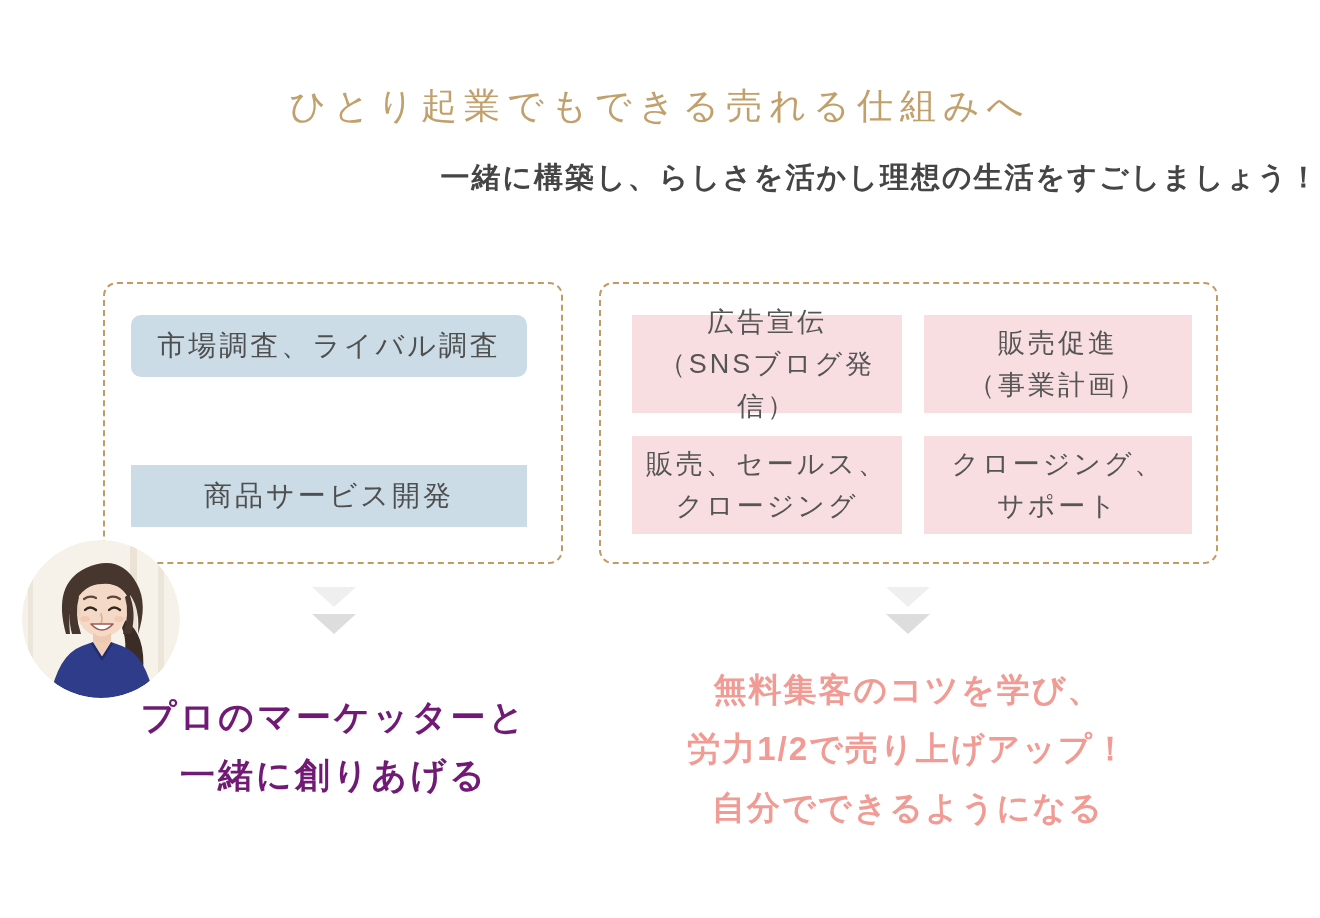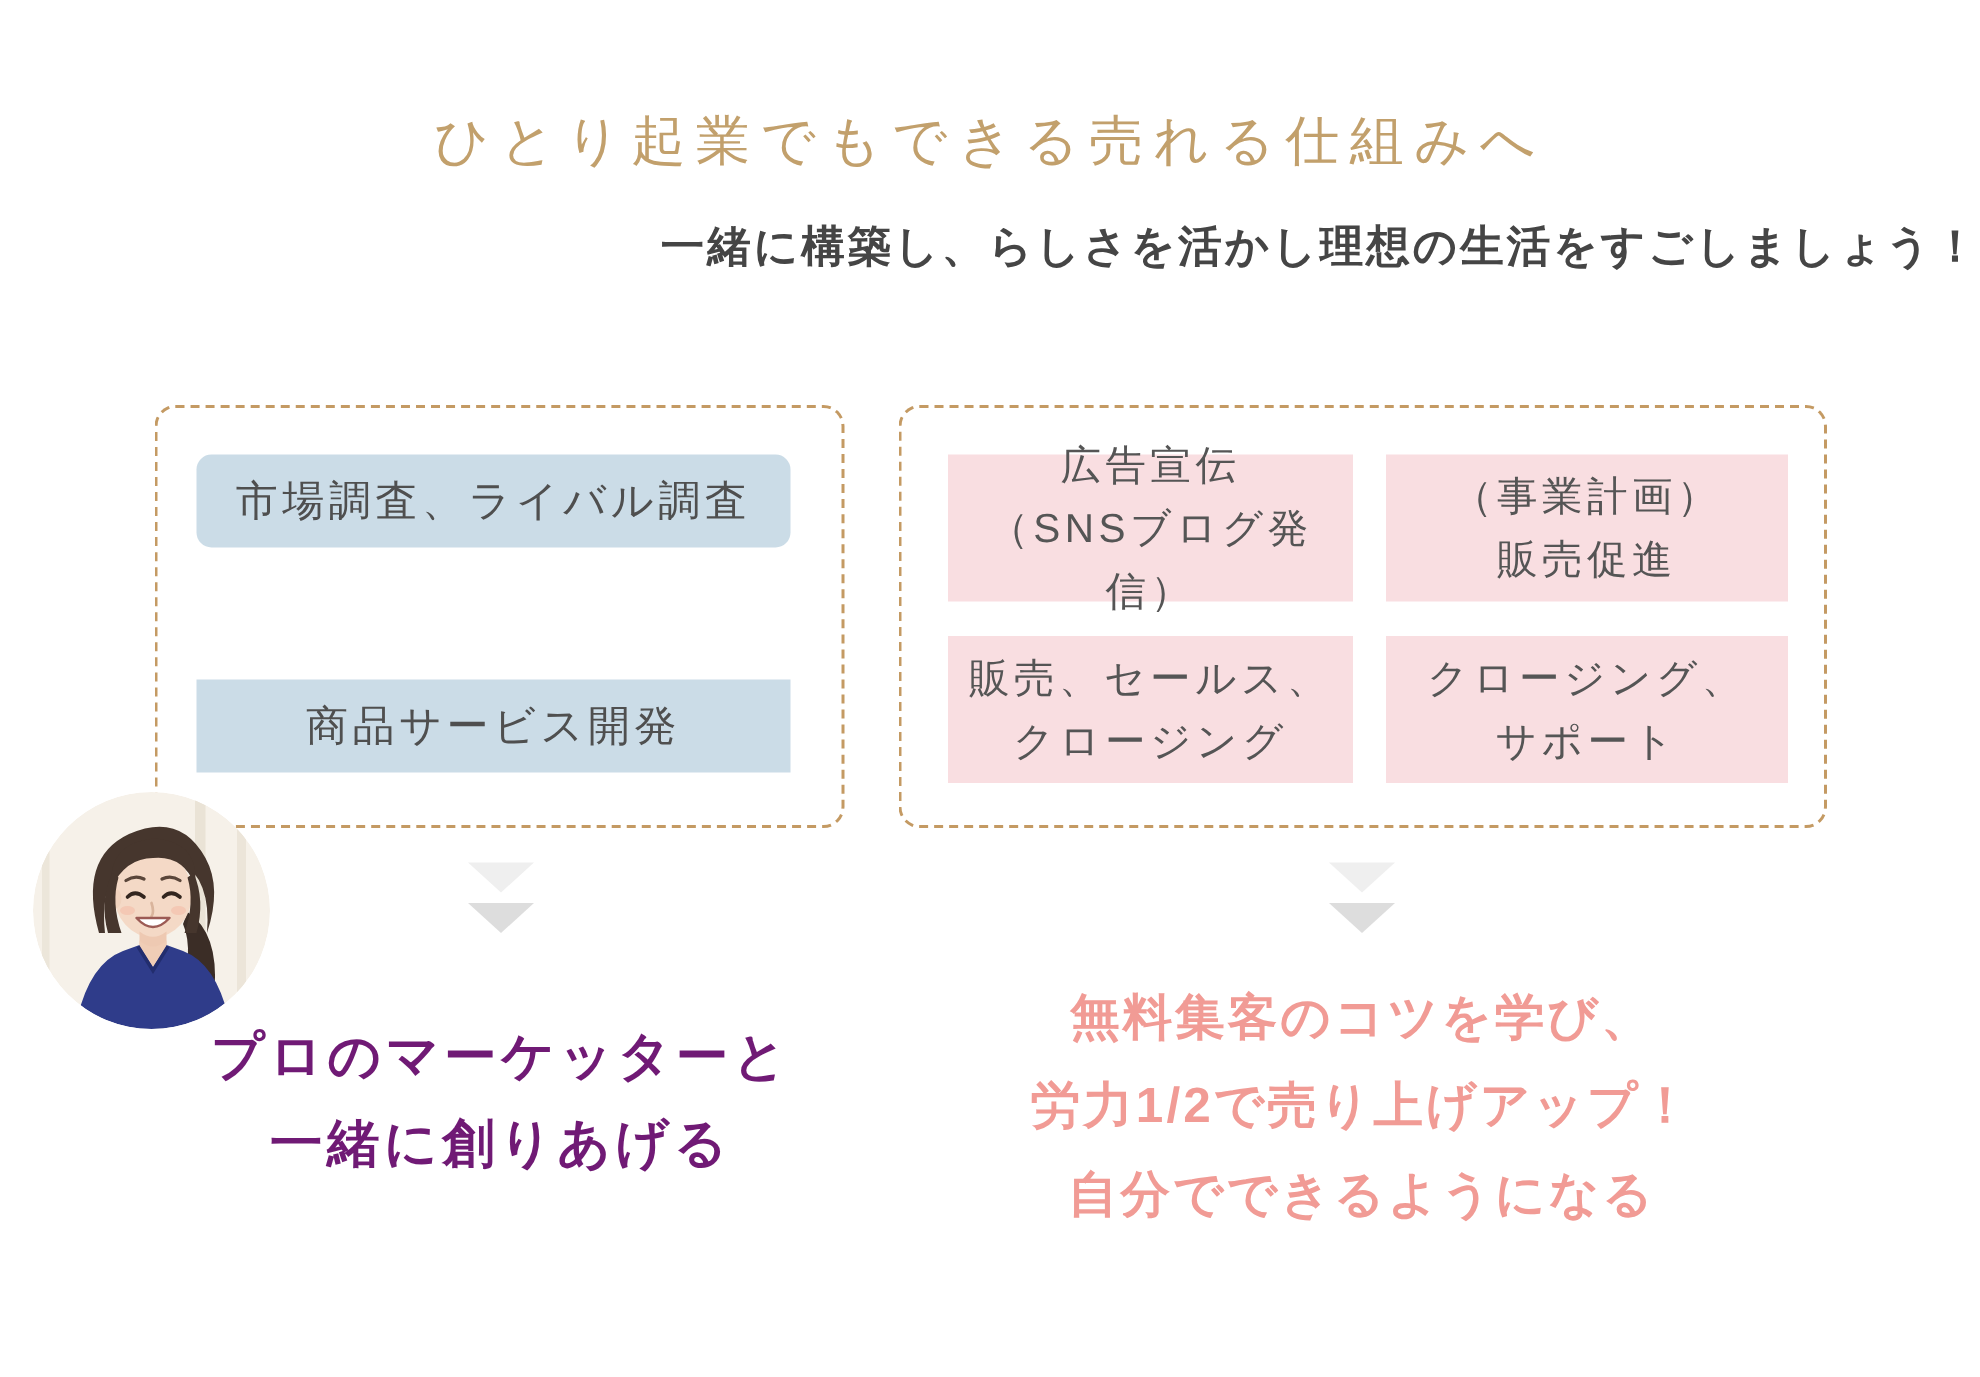--- a/index.html
+++ b/index.html
@@ -4,21 +4,21 @@
 <style>
   * { margin: 0; padding: 0; box-sizing: border-box; }
   html, body { background: #ffffff; }
   body { font-family: "Liberation Sans", sans-serif; }
 
   .page {
     position: relative;
     width: 1320px;
     height: 882px;
     background: #ffffff;
-    margin: 0 auto;
+    margin: 12px auto;
     overflow: hidden;
   }
 
   .title {
     position: absolute;
     top: 74px; left: 0;
     width: 100%;
     text-align: center;
     font-family: "Liberation Serif", serif;
     font-size: 36px;
@@ -145,22 +145,22 @@
     <div class="blue-item row1">市場調査、ライバル調査</div>
     <div class="blue-item row2">商品サービス開発</div>
   </div>
 
   <div class="dashed-box right-box">
     <div class="pink-item c1 r1">
       <span>広告宣伝</span>
       <span>（SNSブログ発信）</span>
     </div>
     <div class="pink-item c2 r1">
+      <span>販売促進</span>
       <span>（事業計画）</span>
-      <span>販売促進</span>
     </div>
     <div class="pink-item c1 r2">
       <span>販売、セールス、</span>
       <span>クロージング</span>
     </div>
     <div class="pink-item c2 r2">
       <span>クロージング、</span>
       <span>サポート</span>
     </div>
   </div>

